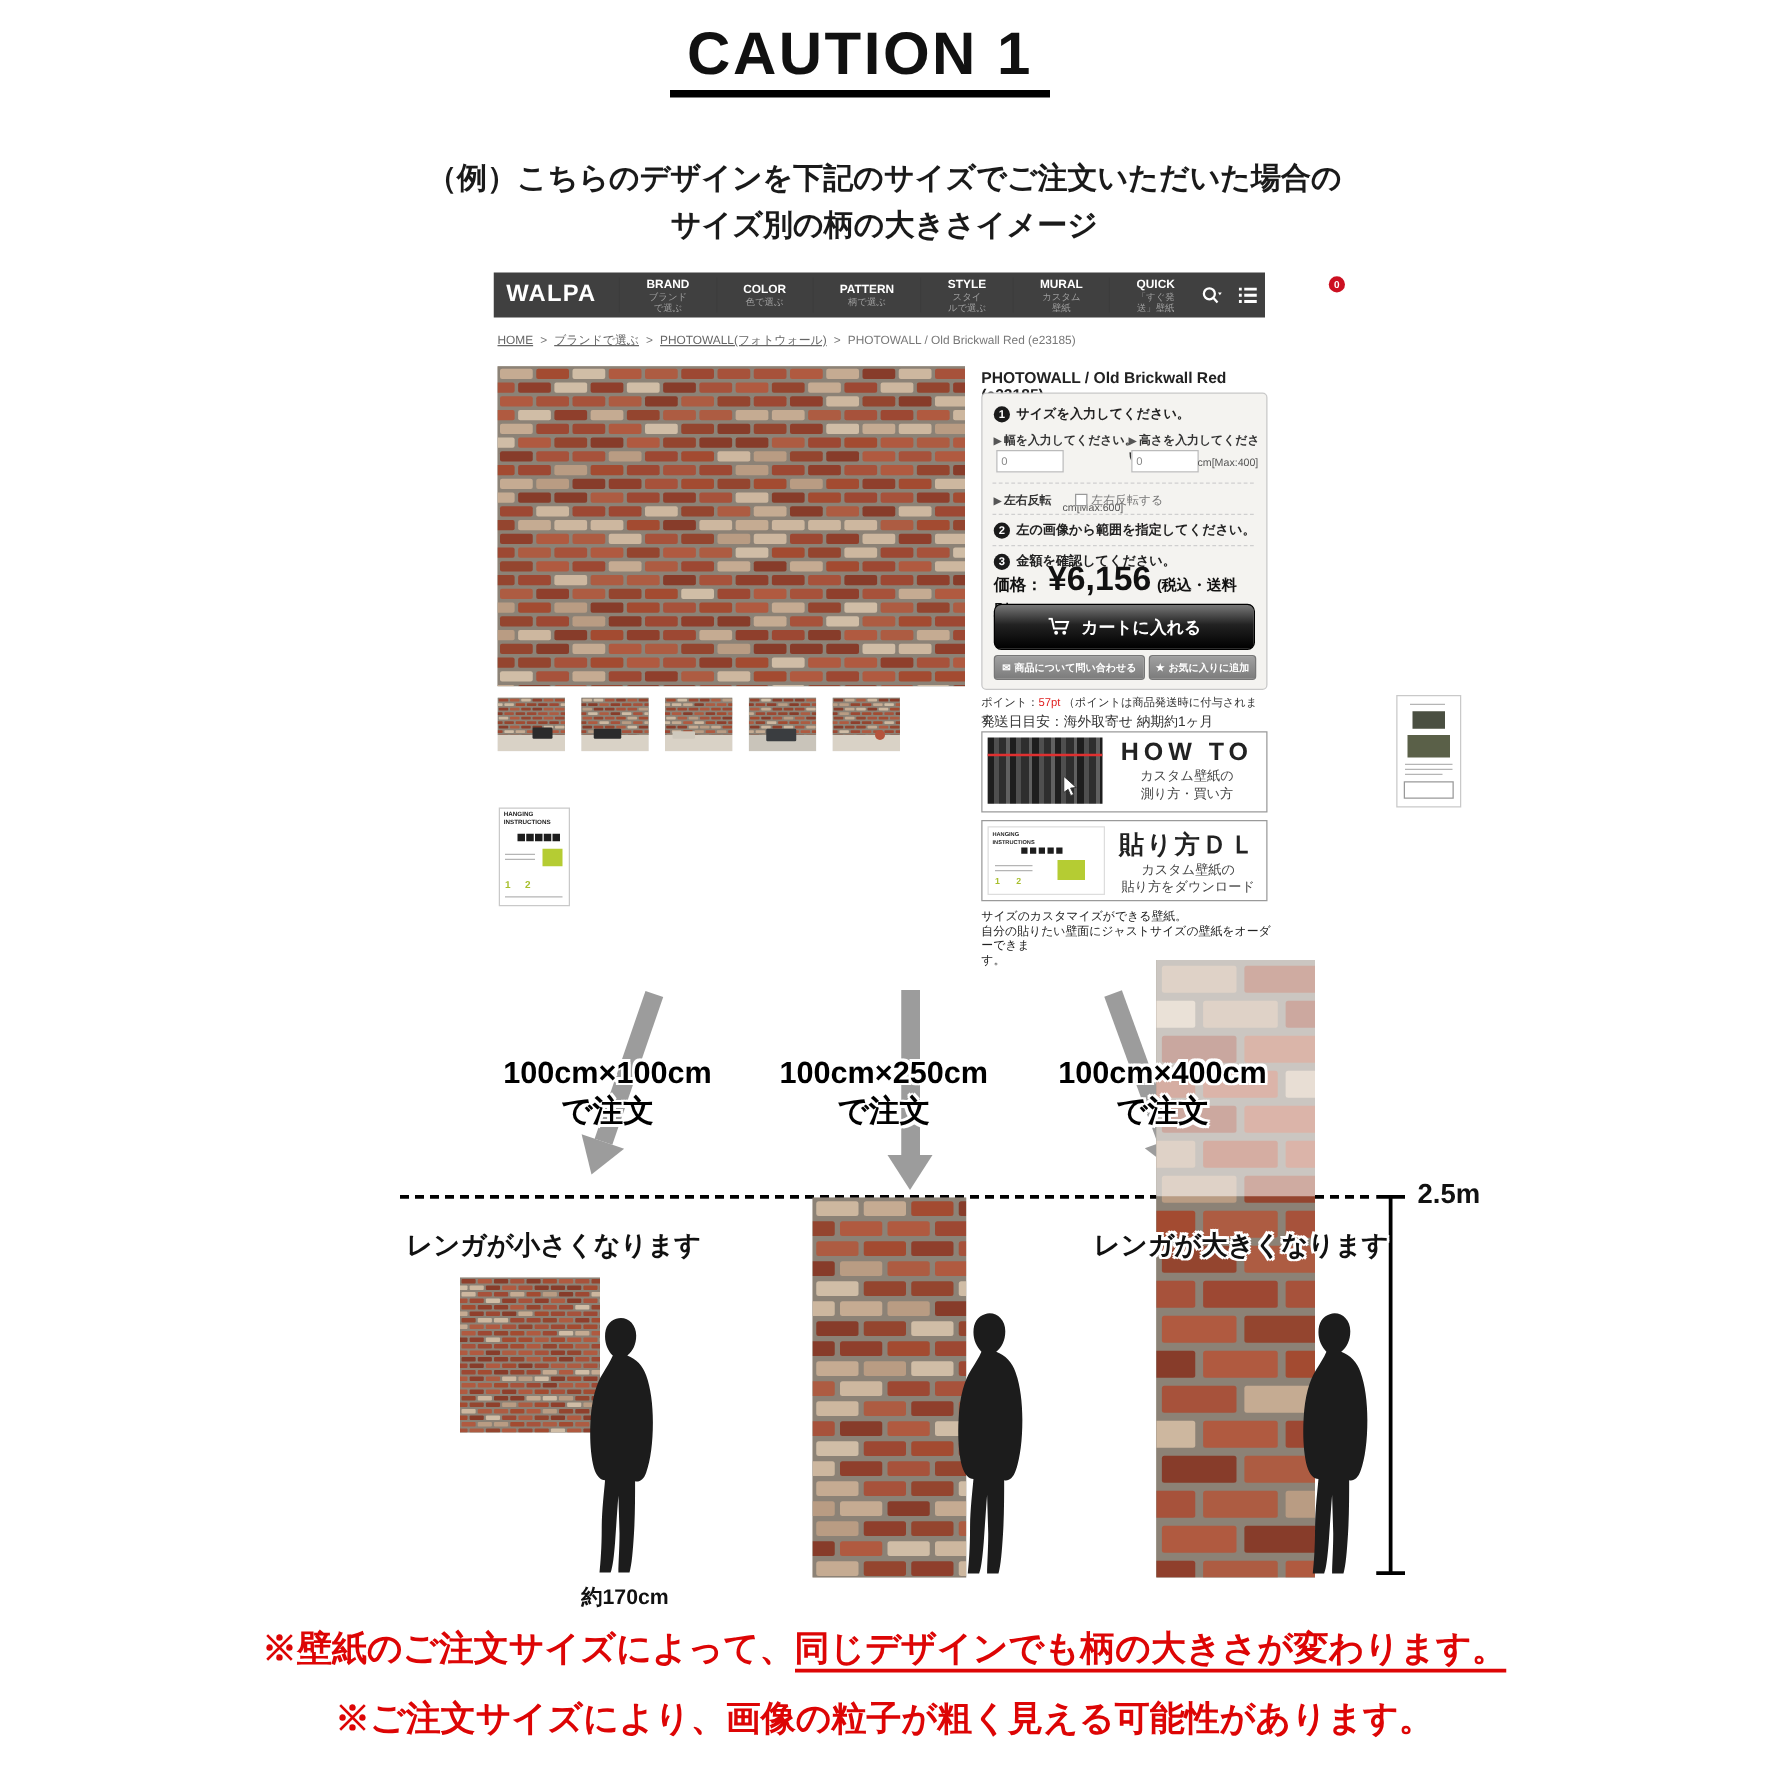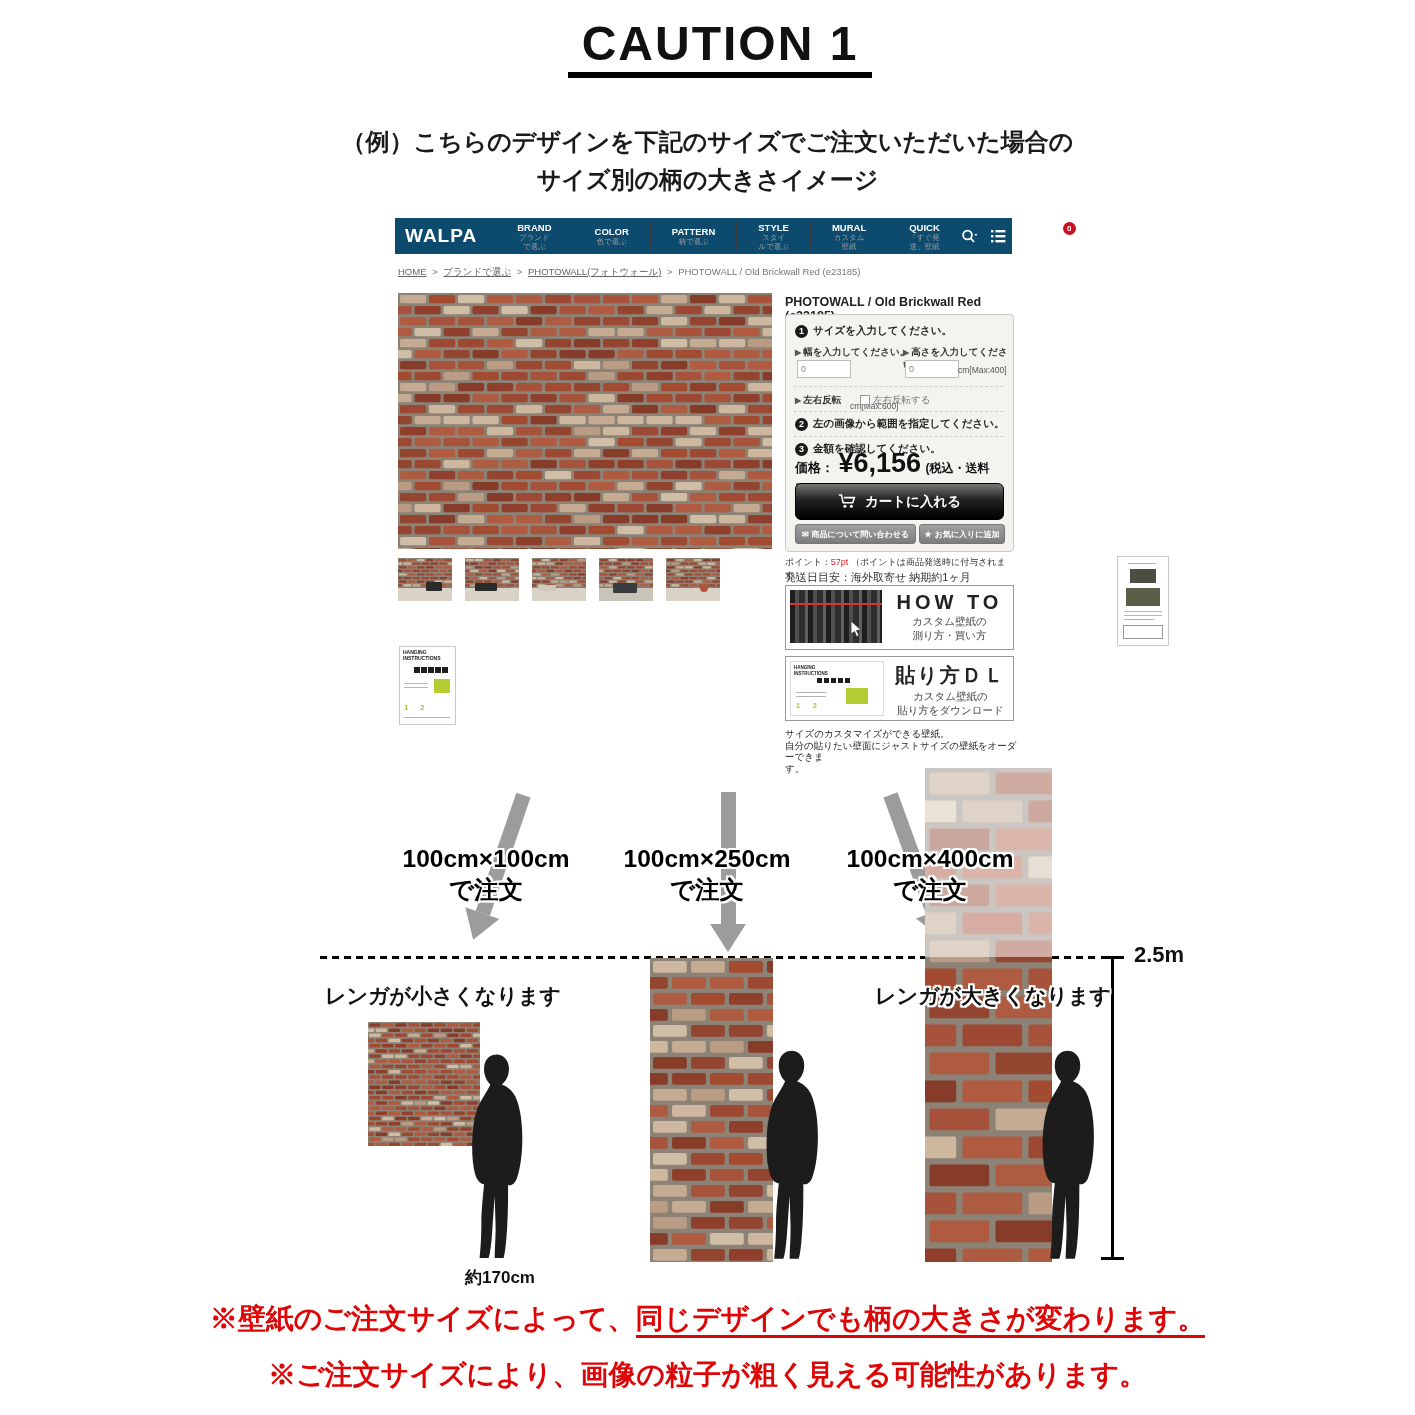--- a/index.html
+++ b/index.html
@@ -1,26 +1,26 @@
 <!DOCTYPE html>
 <html><head>
 <meta charset="utf-8">
 <style>
   html,body{margin:0;padding:0;background:#fff;}
   body{width:1415px;height:1415px;position:relative;font-family:"Liberation Sans",sans-serif;color:#111;}
   .abs{position:absolute;}
 
   
-  #caution-title{left:0;top:16px;width:1376px;text-align:center;font-size:48px;font-weight:bold;letter-spacing:2px;padding-left:32px;}
+  #caution-title{left:0;top:16px;width:1376px;text-align:center;font-size:48px;font-weight:bold;letter-spacing:2px;}
   #caution-title span{border-bottom:6px solid #000;padding:0 14px 2px 14px;}
   .subtitle{left:0;width:1415px;text-align:center;font-size:24px;font-weight:bold;color:#1a1a1a;}
 
   
   #site{left:395px;top:218px;width:617px;height:548px;background:#fff;}
-  #navbar{left:0;top:0;width:617px;height:36px;background:#0c4a6e;display:flex;align-items:center;}
+  #navbar{left:0;top:0;width:617px;height:36px;background:#404040;display:flex;align-items:center;}
   #nav-logo{color:#fff;font-weight:bold;font-size:19px;letter-spacing:1px;margin:0 18px 0 10px;}
   .nav-item{height:28px;padding:0 21px;border-left:1px solid #3c3c3c;display:flex;flex-direction:column;justify-content:center;text-align:center;cursor:pointer;}
   .nav-item:last-of-type{border-right:1px solid #3c3c3c;}
   .nav-main{color:#fff;font-size:9.5px;font-weight:bold;line-height:11px;}
   .nav-sub{color:#9f9f9f;font-size:7.5px;line-height:9px;}
   #nav-icons{margin-left:auto;display:flex;align-items:center;gap:13px;padding-right:14px;}
   #cart-wrap{position:relative;}
   #cart-badge{position:absolute;right:-8px;top:-4px;width:13px;height:13px;border-radius:50%;background:#cc1021;color:#fff;font-size:8px;font-weight:bold;text-align:center;line-height:13px;}
 
   #breadcrumb{left:3px;top:48px;width:610px;font-size:9.5px;color:#777;}

